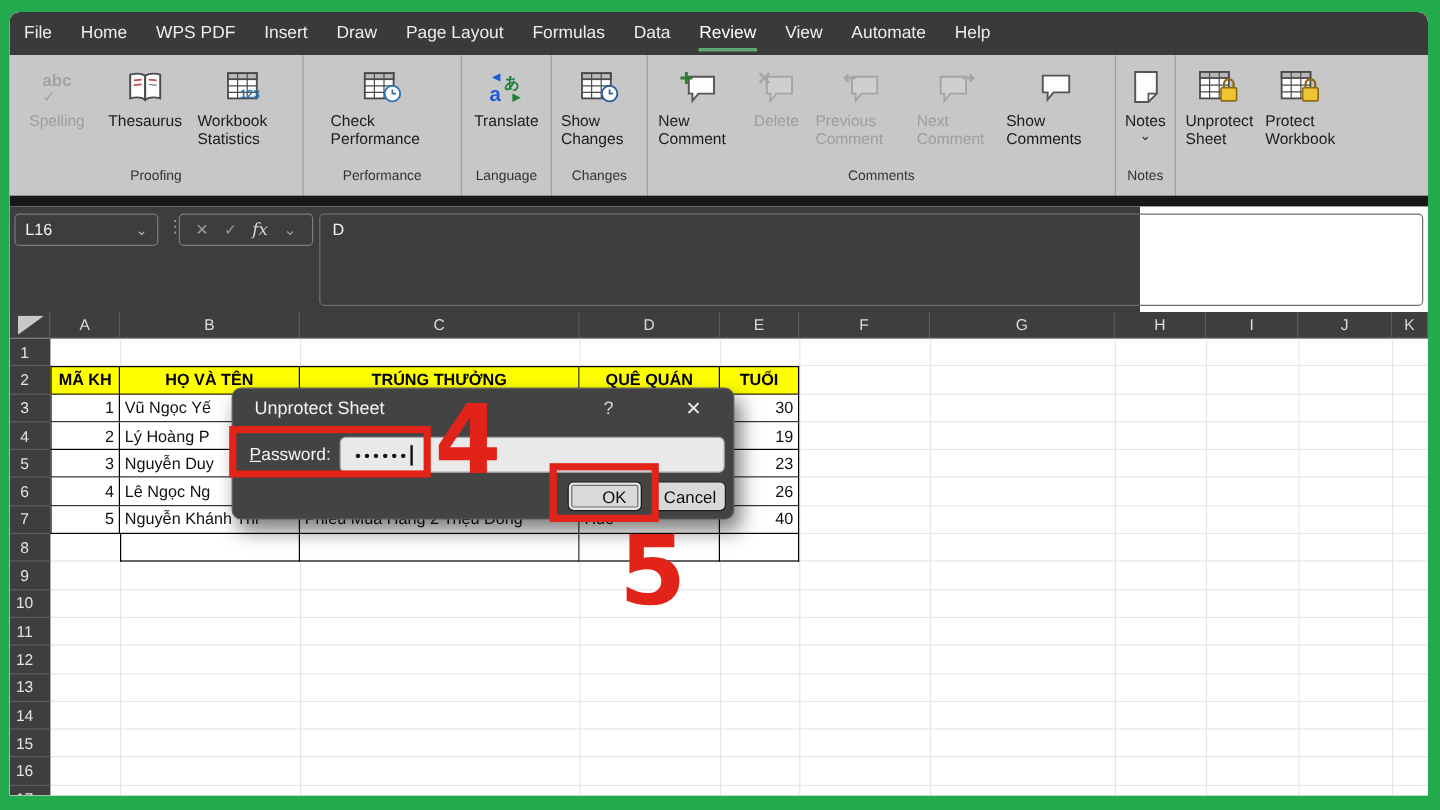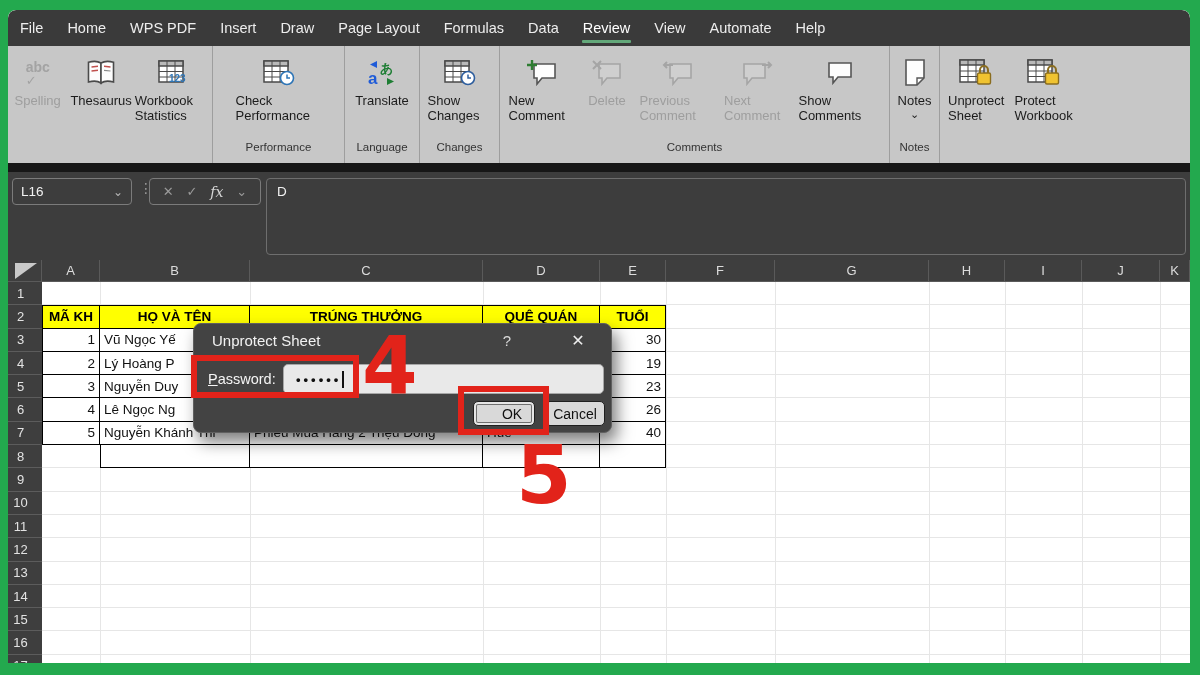--- a/index.html
+++ b/index.html
@@ -30,21 +30,21 @@
   .rlabel { font-size:13px; color:#1c1c1c; line-height:1.18; }
   .rbtn.disabled .rlabel { color:#9e9e9e; }
   .rchev { font-size:11px; color:#1c1c1c; line-height:1; display:inline; }
   .rchev.block { display:block; text-align:center; margin-top:1px; }
   .sp-abc { font-size:14px; font-weight:bold; color:#a3a3a3; line-height:1; }
   .sp-chk { color:#a3a3a3; font-size:13px; line-height:1; }
 
   .strip { position:absolute; left:0; top:153px; width:1182px; height:9px; background:#171717; }
 
   
-  .fbar { position:absolute; left:0; top:162px; width:1192px; height:88px; background:#3d3d3d; }
+  .fbar { position:absolute; left:0; top:162px; width:942px; height:88px; background:#3d3d3d; }
   .namebox { position:absolute; left:4px; top:6px; width:120px; height:27px; border:1px solid #7b7b7b;
              border-radius:4px; color:#f2f2f2; font-size:13.5px; display:flex; align-items:center;
              padding:0 8px; }
   .namebox .chev { margin-left:auto; color:#b5b5b5; font-size:12px; }
   .fdots { position:absolute; left:131px; top:8px; color:#9a9a9a; font-size:14px; }
   .fxgroup { position:absolute; left:141px; top:6px; width:112px; height:27px; border:1px solid #7b7b7b;
              border-radius:4px; display:flex; align-items:center; justify-content:space-evenly; }
   .fxi { color:#9a9a9a; font-size:13px; }
   .fxi.fx { color:#d8d8d8; font-size:14px; font-family:"DejaVu Serif",serif; font-style:italic; }
   .finput { position:absolute; left:258px; top:6px; width:920px; height:77px; border:1px solid #6e6e6e;
@@ -125,21 +125,21 @@
     <div class="mitem">Formulas</div>
     <div class="mitem">Data</div>
     <div class="mitem active">Review</div>
     <div class="mitem">View</div>
     <div class="mitem">Automate</div>
     <div class="mitem">Help</div>
   </div>
 
   <div class="ribbon">
 
-    <div class="rgroup" style="width:205px">
+    <div class="rgroup" style="width:245px">
       <div class="rbtns">
         <div class="rbtn disabled" style="width:60px">
           <div class="ricon">
             <div>
                   <div class="sp-abc">abc</div>
                   <div class="sp-chk">✓</div>
                 </div>
           </div>
           <div class="rlabel">Spelling</div>
         </div>
@@ -164,20 +164,21 @@
               <line x1="2" y1="12.5" x2="26" y2="12.5" stroke="#4a4a4a"></line>
               <line x1="2" y1="18" x2="26" y2="18" stroke="#4a4a4a"></line>
               <line x1="10" y1="2" x2="10" y2="23" stroke="#4a4a4a"></line>
               <line x1="18" y1="2" x2="18" y2="23" stroke="#4a4a4a"></line>
               <text x="12" y="22.5" font-size="10" font-weight="bold" fill="#2e75b6">123</text>
             </svg>
           </div>
           <div class="rlabel">Workbook Statistics</div>
         </div>
       </div>
+      <div class="rglabel">Proofing</div>
     </div>
 
     <div class="rgroup" style="width:132px">
       <div class="rbtns">
         <div class="rbtn" style="width:86px">
           <div class="ricon">
             <svg width="34" height="28" viewBox="0 0 34 28">
               <rect x="2" y="2" width="24" height="21" fill="#fff" stroke="#4a4a4a" stroke-width="1.5"></rect>
               <rect x="2" y="2" width="24" height="5" fill="#b9b9b9" stroke="#4a4a4a" stroke-width="1.5"></rect>
               <line x1="2" y1="12.5" x2="26" y2="12.5" stroke="#4a4a4a"></line>

